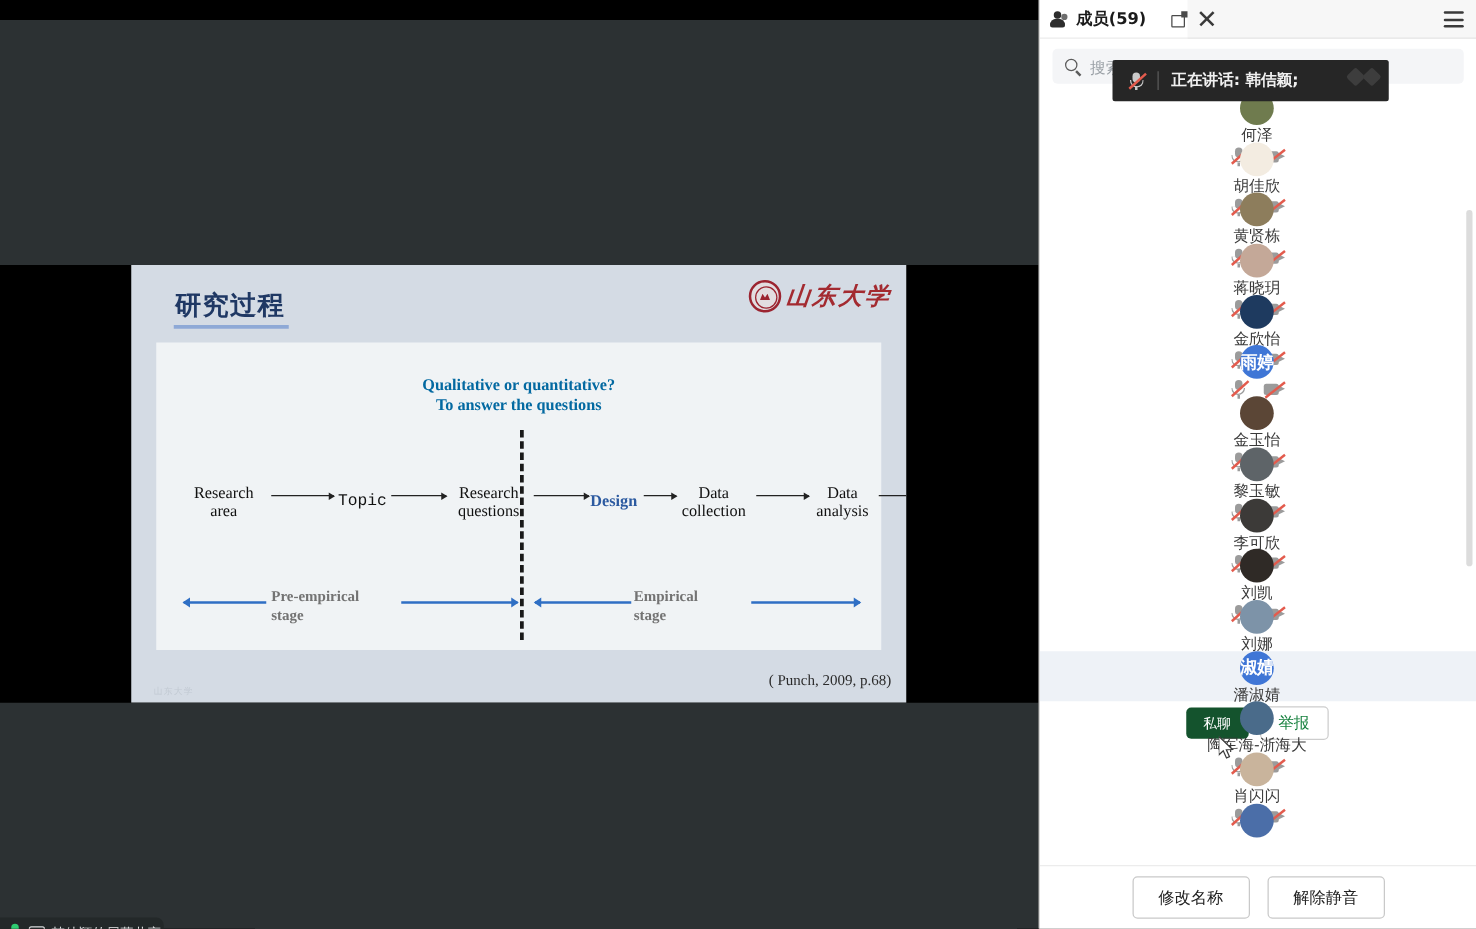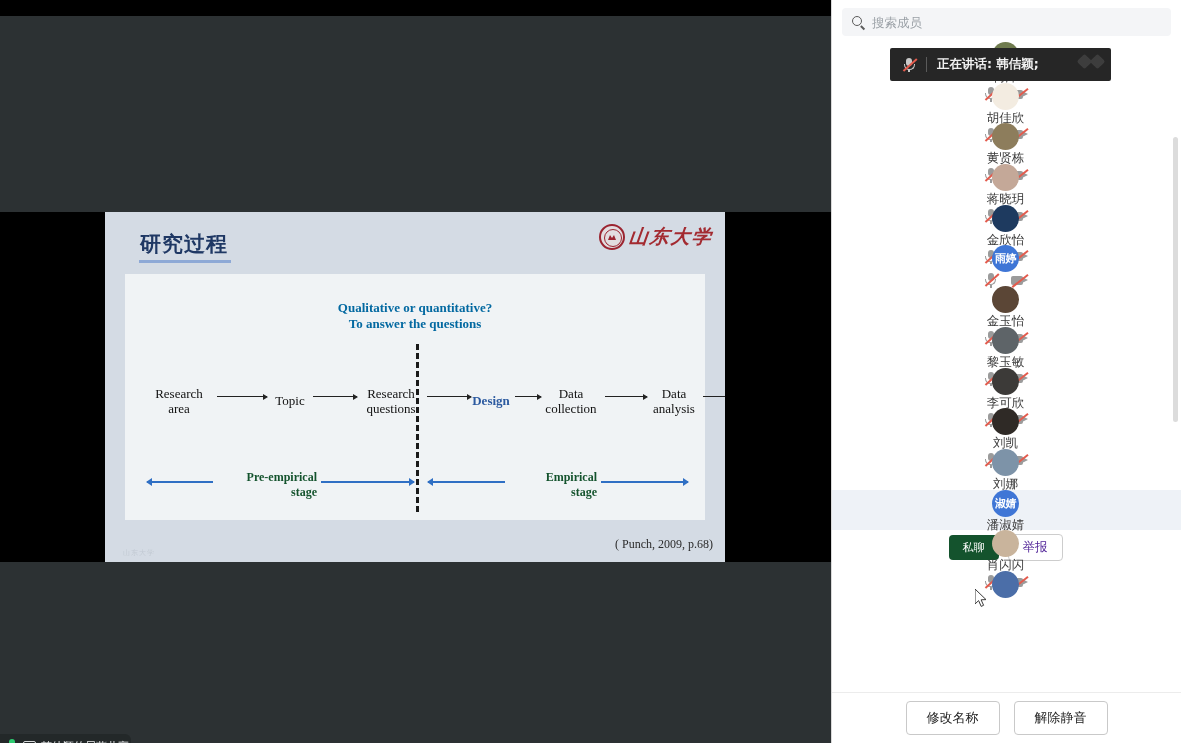--- a/index.html
+++ b/index.html
@@ -118,22 +118,22 @@
   .conn::after {
     content: ""; position: absolute; right: -1px; top: -2.5px;
     border-left: 5px solid #222;
     border-top: 3px solid transparent;
     border-bottom: 3px solid transparent;
   }
   .stage-row { position: absolute; left: 0; top: 188px; width: 100%; height: 40px; }
   .stage-label {
     position: absolute;
     font-family: "Liberation Serif", serif;
-    font-size: 12px; font-weight: bold; color: #14532d;
-    text-align: right; line-height: 15px; white-space: pre-line;
+    font-size: 12px; font-weight: bold; color: #737373;
+    text-align: left; line-height: 15px; white-space: pre-line;
   }
   .sline { position: absolute; height: 1.5px; background: #2f6fc4; top: 19px; }
   .arrL::before {
     content:""; position:absolute; left:-1px; top:-3px;
     border-right: 6px solid #2f6fc4;
     border-top: 4px solid transparent; border-bottom: 4px solid transparent;
   }
   .arrR::after {
     content:""; position:absolute; right:-1px; top:-3px;
     border-left: 6px solid #2f6fc4;
@@ -250,21 +250,21 @@
   }
   .row {
     height: 40.7px; display: flex; align-items: center;
     padding: 0 14px 0 12px; position: relative; flex-direction: column;
   }
   .row.selected { background: #eef2f7; }
   .avatar {
     width: 27px; height: 27px; border-radius: 50%; flex: 0 0 auto;
     overflow: hidden;
     display:flex; align-items:center; justify-content:center;
-    font-family:"DejaVu Sans", sans-serif; font-size:11px; color:#fff; font-weight:bold;
+    font-family:"DejaVu Sans", sans-serif; font-size:14px; color:#fff; font-weight:bold;
     letter-spacing:-0.5px;
   }
   .pname {
     font-family: "DejaVu Sans", sans-serif; font-size: 12.5px; color: #3a3a3a;
     white-space: nowrap; flex: 1 1 auto;
   }
   .row-icons { display:flex; align-items:center; gap: 13px; flex: 0 0 auto; }
   .mic-off-icon { width: 14px; height: 16px; position: relative; }
   .mic-off-icon .cap {
     position:absolute; left:4px; top:1px; width:6px; height:8px; background:#9b9b9b; border-radius:3px;
@@ -295,21 +295,21 @@
     position:absolute; left:-1px; top:6px; width:20px; height:1.6px;
     background:#e35b4d; transform: rotate(-38deg);
   }
   .row-btns { display:flex; align-items:center; gap: 9px; flex:0 0 auto; }
   .btn-chat {
     background: #14532d; color:#fff; border:none; border-radius:4px;
     font-family:"DejaVu Sans", sans-serif; font-size:11px;
     padding: 5px 14px; cursor:pointer;
   }
   .btn-report {
-    background: #fff; color:#4c1d95; border:1px solid #cdcdcd; border-radius:4px;
+    background: #fff; color:#15803d; border:1px solid #cdcdcd; border-radius:4px;
     font-family:"DejaVu Sans", sans-serif; font-size:12.5px;
     padding: 4px 14px; cursor:pointer;
   }
 
   .scrollbar-track {
     position:absolute; right: 3px; top: 0; width: 5px; height: 100%;
   }
   .scrollbar-thumb {
     position:absolute; right: 0; top: 95px; width: 5px; height: 285px;
     background: #dcdcdc; border-radius: 3px; cursor: pointer;
@@ -387,21 +387,21 @@
           <div>Qualitative or quantitative?</div>
           <div>To answer the questions</div>
         </div>
 
         <div class="divider-dash"></div>
 
         <div class="flow-row">
           <div class="node" style="left:18px;  top:12px; width:72px;">Research
 area</div>
           <div class="conn" style="left:92px; width:50px;"></div>
-          <div class="node" style="left:140px; top:19px; width:50px;">Topic</div>
+          <div class="node" style="left:140px; top:19px; width:50px;font-family:Liberation Mono, monospace;">Topic</div>
           <div class="conn" style="left:188px; width:44px;"></div>
           <div class="node" style="left:228px; top:12px; width:76px;">Research
 questions</div>
           <div class="conn" style="left:302px; width:44px;"></div>
           <div class="node blue" style="left:340px; top:19px; width:52px;">Design</div>
           <div class="conn" style="left:390px; width:26px;"></div>
           <div class="node" style="left:410px; top:12px; width:72px;">Data
 collection</div>
           <div class="conn" style="left:480px; width:42px;"></div>
           <div class="node" style="left:516px; top:12px; width:66px;">Data
@@ -432,20 +432,41 @@
           <div class="arc"></div>
           <div class="stem"></div>
       </div>
       <div class="mon-icon"></div>
       <div class="share-pill-text">韩佶颖的屏幕共享</div>
     </div>
   </div>
 
   <div class="panel">
 
+    <div class="panel-header">
+      <div class="tabbg"></div>
+      <div class="people-icon">
+        <div class="h1"></div>
+          <div class="b1"></div>
+          <div class="h2"></div>
+      </div>
+      <div class="panel-title">成员(59)</div>
+      <div class="hdr-actions">
+        <div class="popout-icon">
+          <div class="box"></div>
+            <div class="arrow"></div>
+        </div>
+        <div class="close-icon"></div>
+      </div>
+      <div class="hamburger">
+        <span></span>
+          <span></span>
+          <span></span>
+      </div>
+    </div>
 
     <div class="search-wrap">
       <div class="search-box">
         <div class="search-icon">
           <div class="ring"></div>
             <div class="tail"></div>
         </div>
         <input class="search-input" type="text" placeholder="搜索成员" style="">
       </div>
     </div>
@@ -636,20 +657,37 @@
               <div class="slash"></div>
             </div>
           </div>
         </div>
         <div class="row selected">
           <div class="avatar" style="background: rgb(63, 118, 214); text-align: center;">淑婧</div>
           <div class="pname">潘淑婧</div>
           <div class="row-btns">
             <button class="btn-chat">私聊</button>
             <button class="btn-report">举报</button>
+          </div>
+        </div>
+        <div class="row">
+          <div class="avatar" style="background: rgb(74, 107, 138);"></div>
+          <div class="pname">陶军海-浙海大</div>
+          <div class="row-icons">
+            <div class="mic-off-icon">
+              <div class="cap"></div>
+              <div class="arc"></div>
+              <div class="stem"></div>
+              <div class="slash"></div>
+            </div>
+            <div class="cam-off-icon">
+              <div class="body"></div>
+              <div class="lens"></div>
+              <div class="slash"></div>
+            </div>
           </div>
         </div>
         <div class="row">
           <div class="avatar" style="background: rgb(201, 180, 156);"></div>
           <div class="pname">肖闪闪</div>
           <div class="row-icons">
             <div class="mic-off-icon">
               <div class="cap"></div>
               <div class="arc"></div>
               <div class="stem"></div>

